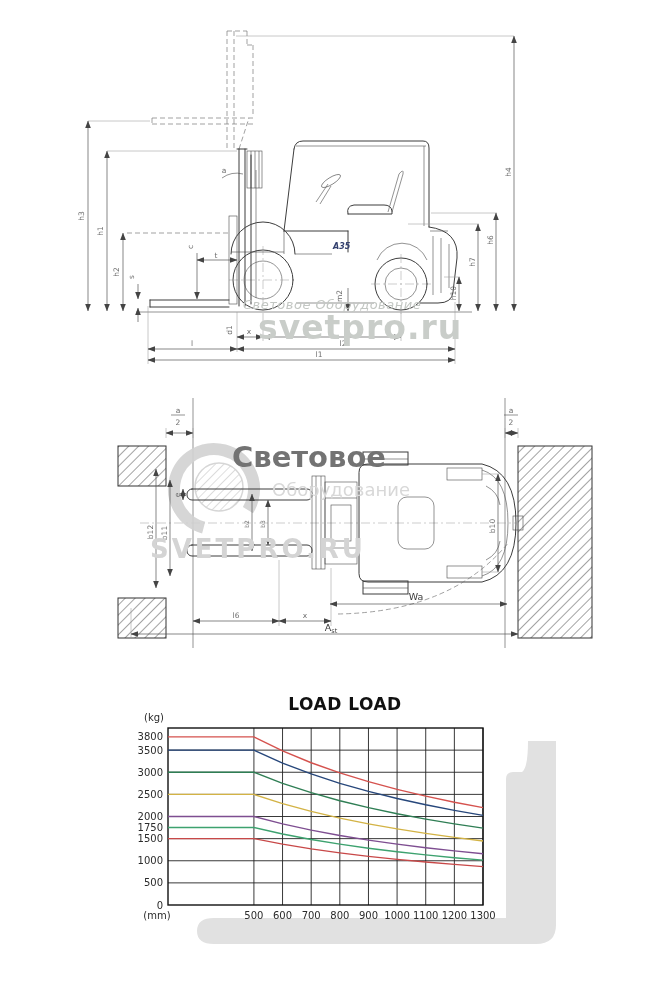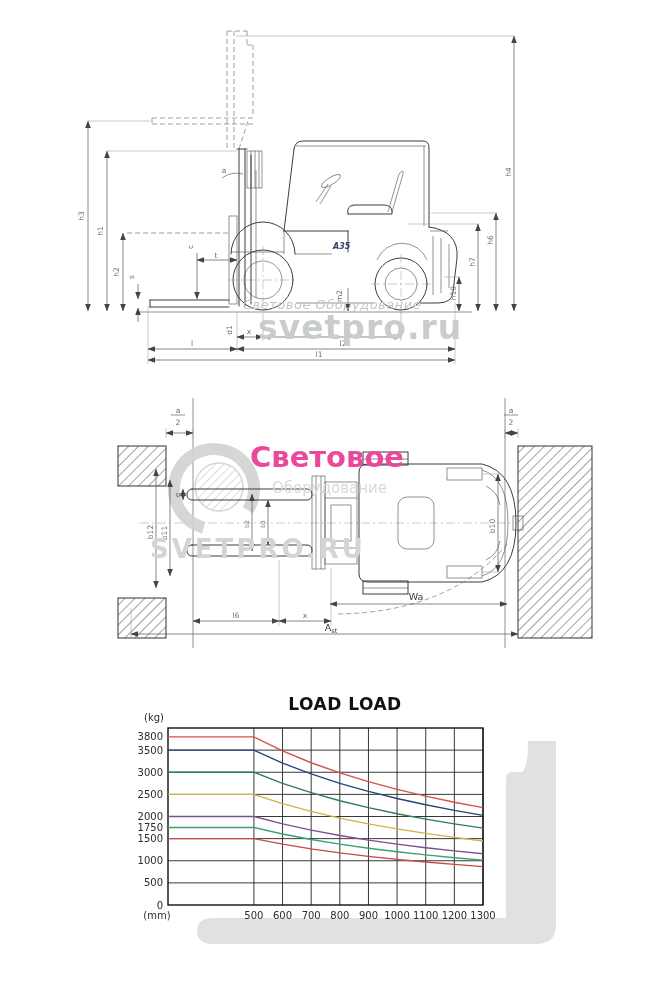--- a/index.html
+++ b/index.html
@@ -15,22 +15,22 @@
   .cl{stroke:#999;stroke-width:.5;fill:none;stroke-dasharray:9 3 2 3;}
   .dlab{font-size:7.5px;fill:#6e6e6e;}
   .dlab6{font-size:6px;fill:#6e6e6e;}
   .biglab{font-size:9.5px;fill:#3a3a3a;}
   .ctick{font-size:10px;fill:#2b2b2b;}
   .logo-txt{font-size:8px;font-style:italic;font-weight:bold;fill:#33406e;}
   
   .wm{position:absolute;color:#c9cdc9;pointer-events:none;white-space:nowrap;z-index:5;}
   .wm1a{left:243px;top:297px;font-size:13px;letter-spacing:.5px;color:#c3c7c3;font-style:italic;}
   .wm1b{left:258px;top:308px;font-size:33px;font-weight:bold;color:#c9cdc9;letter-spacing:1px;}
-  .wm2a{left:250px;top:440px;font-size:29px;font-weight:bold;color:#ec4899;text-align:center;}
-  .wm2b{left:272px;top:479px;font-size:15px;color:#d8d8d8;}
+  .wm2a{left:232px;top:440px;font-size:29px;font-weight:bold;color:#737373;text-align:center;}
+  .wm2b{left:272px;top:479px;font-size:18px;color:#d8d8d8;}
   .wm2c{left:150px;top:534px;font-size:26px;font-weight:bold;letter-spacing:3px;color:#d4d4d4;}
   #chart-title{position:absolute;left:130px;top:694px;width:430px;text-align:center;
                font-size:17px;font-weight:bold;color:#111;letter-spacing:.5px;z-index:4;}
 </style>
 </head>
 <body>
 
 <div class="page">
 
 <svg id="art" width="650" height="992" viewBox="0 0 650 992">

